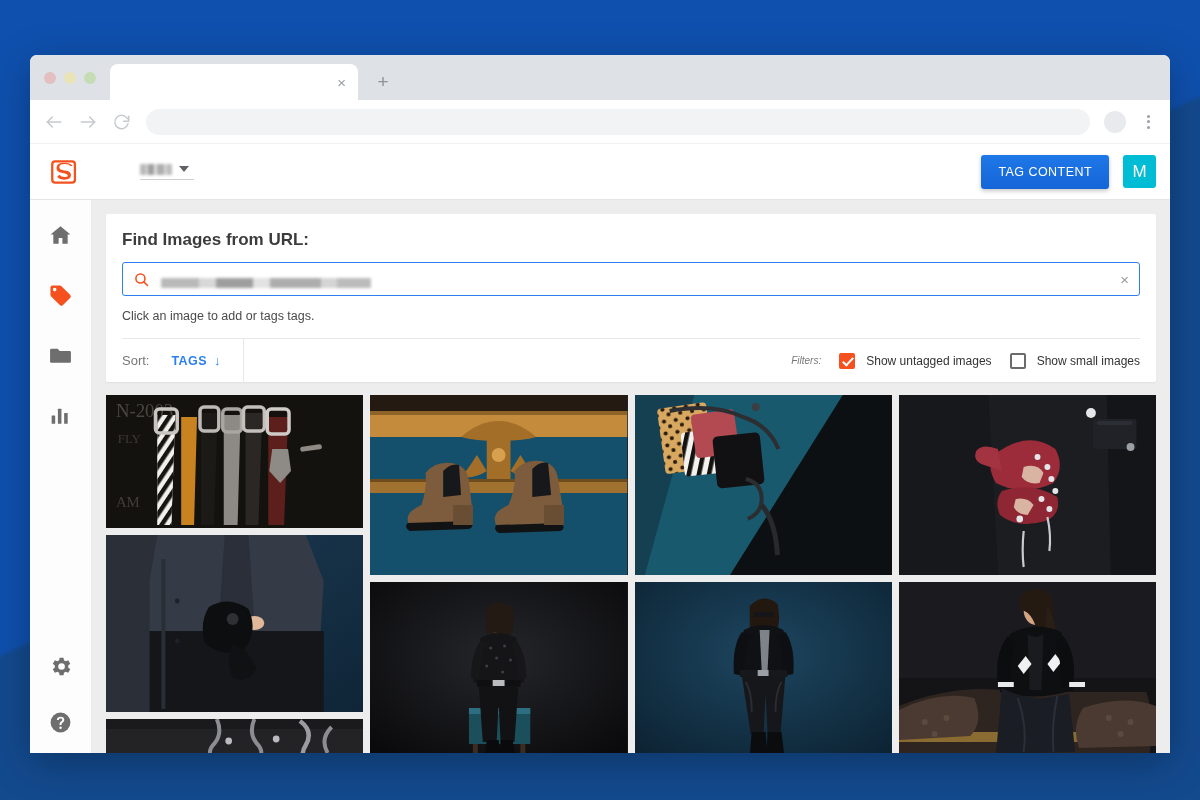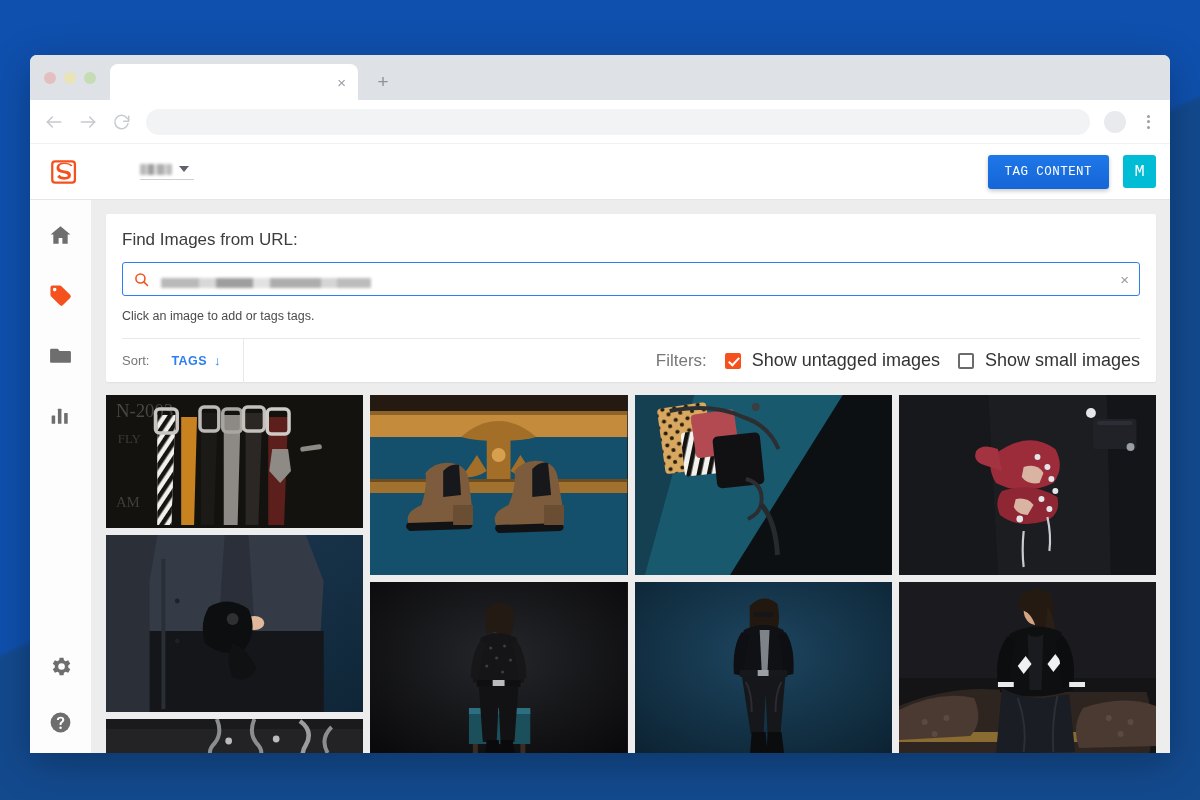--- a/index.html
+++ b/index.html
@@ -99,21 +99,21 @@
   }
   .blurred {
     display: inline-block;
     background: linear-gradient(90deg,#b9b9b9 0 18%,#d8d8d8 18% 26%,#9e9e9e 26% 44%,#e2e2e2 44% 52%,#adadad 52% 76%,#d5d5d5 76% 84%,#bcbcbc 84% 100%);
     filter: blur(1.6px);
     height: 11px; width: 32px; border-radius: 1px;
     color: transparent; font-size: 0;
   }
   .caret { width: 0; height: 0; border-left: 5px solid transparent; border-right: 5px solid transparent; border-top: 6px solid #5f6368; }
 
-  .header-right { margin-left: auto; display: flex; align-items: center; gap: 14px; font-family: Liberation Mono, monospace; }
+  .header-right { margin-left: auto; display: flex; align-items: center; gap: 14px; }
   .btn-tag {
     background: linear-gradient(180deg,#1f78e8 0%, #1565d8 100%);
     color: #fff; border: none; border-radius: 3px;
     font-size: 12.5px; letter-spacing: .45px; font-weight: 500;
     padding: 10px 17px; cursor: pointer;
     box-shadow: 0 2px 4px rgba(0,0,0,.22);
     font-family: inherit;
   }
   .avatar {
     width: 33px; height: 33px; border-radius: 3px;
@@ -148,21 +148,21 @@
     background: #ededed;
     padding: 14px 14px 0 14px;
     overflow: hidden;
     display: flex; flex-direction: column;
   }
   .card {
     background: #fff; border-radius: 2px;
     padding: 16px 16px 0 16px; flex: none;
     box-shadow: 0 1px 2px rgba(0,0,0,.06);
   }
-  .card-title { font-size: 17px; color: #3c3c3c; font-weight: 400; margin-bottom: 12px; }
+  .card-title { font-size: 17px; color: #3c3c3c; font-weight: 700; margin-bottom: 12px; }
 
   .searchbox {
     height: 34px; border: 1.6px solid #2d7ff0; border-radius: 3px;
     display: flex; align-items: center; padding: 0 10px; gap: 11px;
   }
   .search-ico { width: 17px; height: 17px; color: #f4511e; flex: none; }
   .search-ico svg { width: 100%; height: 100%; display: block; }
   .search-val { flex: 1 1 auto; height: 11px; }
   .search-val .blurred { width: 210px; height: 10px; }
   .clear-x { color: #9a9a9a; font-size: 15px; flex: none; cursor: pointer; }
@@ -178,33 +178,33 @@
   .sort-label { font-size: 13px; color: #777; }
   .sort-item {
     font-size: 12.5px; color: #2d7ff0; letter-spacing: .4px;
     padding: 0 22px; height: 44px; display: flex; align-items: center; gap: 7px;
     border-right: 1px solid #e8e8e8; cursor: pointer;
   }
   .sort-item:first-of-type { padding-left: 0; }
   .sort-item.active { font-weight: 700; }
   .sort-arrow { font-size: 13px; }
   .filters { margin-left: auto; display: flex; align-items: center; gap: 18px; }
-  .filters-label { font-size: 17px; color: #777; }
+  .filters-label { font-size: 10px; color: #777; font-style: italic; }
   .filter-item { display: flex; align-items: center; gap: 11px; cursor: pointer; }
   .cb {
     width: 16px; height: 16px; border: 2px solid #6b6b6b; border-radius: 2px;
     flex: none; position: relative; background: #fff;
   }
   .cb.checked { background: #f4511e; border-color: #f4511e; }
   .cb.checked::after {
     content: ""; position: absolute; left: 4px; top: 0.5px;
     width: 4px; height: 9px; border: solid #fff;
     border-width: 0 2px 2px 0; transform: rotate(43deg);
   }
-  .filter-text { font-size: 18px; color: #333; }
+  .filter-text { font-size: 12px; color: #333; }
 
   
   .grid {
     margin-top: 13px; flex: 1 1 auto; min-height: 0;
     display: flex; gap: 7px; overflow: hidden;
   }
   .col { flex: 1 1 0; display: flex; flex-direction: column; gap: 7px; min-width: 0; }
   .ph { width: 100%; position: relative; overflow: hidden; background: #1a1a1a; flex: none; }
   .ph svg { position: absolute; inset: 0; width: 100%; height: 100%; display: block; }
 </style>

